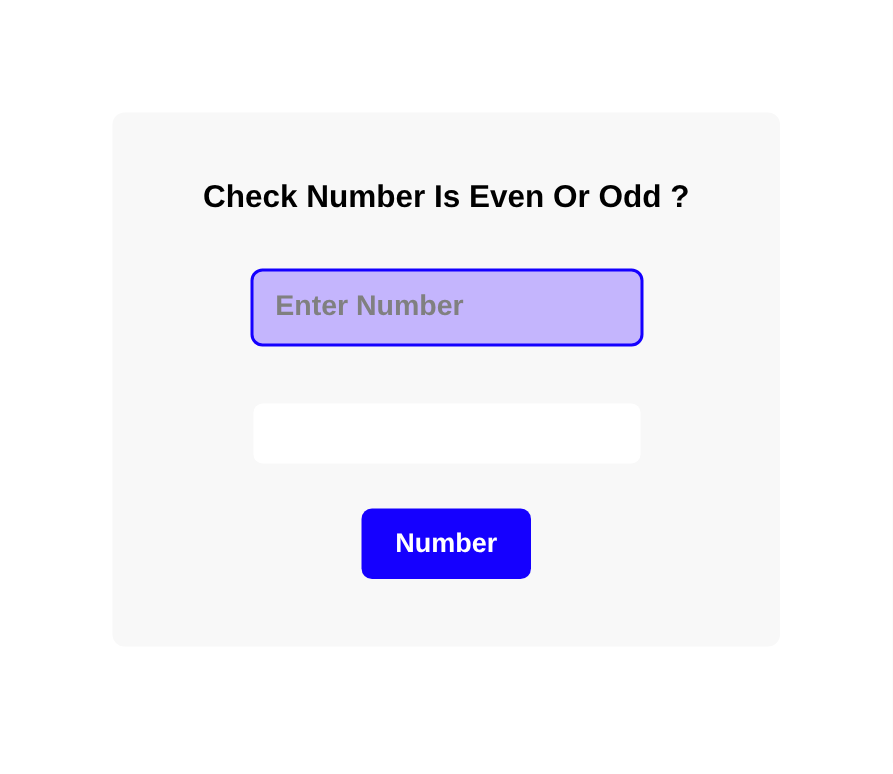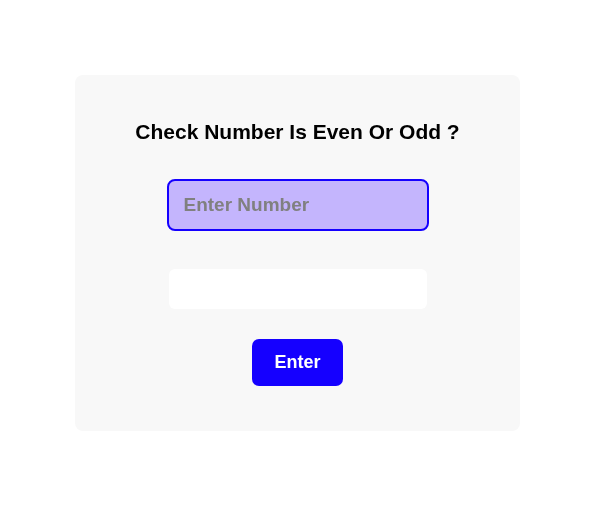--- a/index.html
+++ b/index.html
@@ -75,14 +75,14 @@
       cursor: pointer;
     }
   </style>
 </head>
 <body>
 
 <div class="card">
   <h2 class="title">Check Number Is Even Or Odd ?</h2>
   <input type="text" class="number-input" placeholder="Enter Number" style="">
   <div class="result-box"></div>
-  <button class="check-button">Enter</button>
+  <button class="check-button">Number</button>
 </div>
 
 </body></html>

